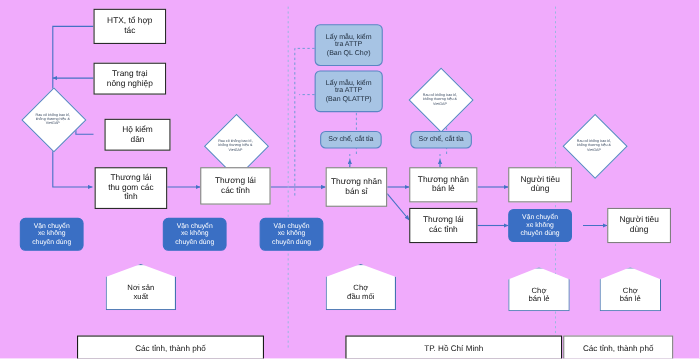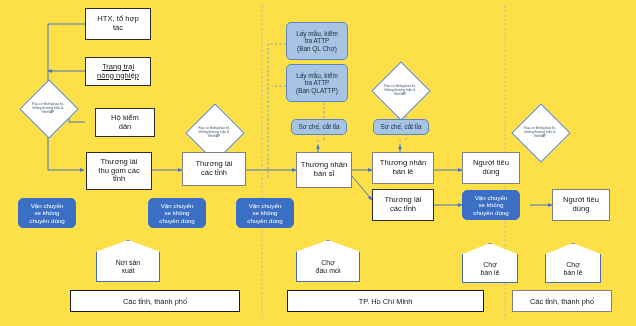--- a/index.html
+++ b/index.html
@@ -1,18 +1,18 @@
 <!DOCTYPE html>
 <html><head>
 <meta charset="utf-8">
 <style>
   html,body{margin:0;padding:0;background:#ffffff;}
   body{width:636px;height:326px;overflow:hidden;
        font-family:"Liberation Sans","DejaVu Sans",sans-serif;}
-  #stage{position:relative;width:636px;height:326px;background:#fde047;}
+  #stage{position:relative;width:636px;height:326px;background:#f0abfc;}
 
   .node{position:absolute;box-sizing:border-box;display:flex;
         align-items:center;justify-content:center;text-align:center;
         line-height:1.18;white-space:pre-line;}
 
   
   .rect{background:#ffffff;border:1.4px solid #2b2b2b;color:#141414;
         font-size:7.6px;}
   .rect.thin{border:1px solid #7f7f7f;}
 
@@ -41,21 +41,21 @@
         background:#ffffff;
         clip-path:polygon(0% 28%,50% 0%,100% 28%,100% 100%,0% 100%);}
   .pent .ptxt{position:absolute;left:0;right:0;top:30%;bottom:0;
         display:flex;align-items:center;justify-content:center;
         text-align:center;font-size:7px;color:#141414;line-height:1.2;
         white-space:pre-line;z-index:2;}
 
   
   .bar{position:absolute;box-sizing:border-box;background:#fff;
        display:flex;align-items:center;justify-content:center;
-       font-size:7.4px;color:#141414;}
+       font-size:7.4px;color:#141414;margin-top:15px;}
   .bar.k{border:1.6px solid #1a1a1a;}
   .bar.g{border:1.4px solid #808080;}
 
   svg.wires{position:absolute;left:0;top:0;width:636px;height:326px;
             overflow:visible;pointer-events:none;}
 </style>
 </head>
 <body>
 
 <div id="stage">
@@ -111,21 +111,21 @@
     <g stroke="#9ab8e0" stroke-width="0.9" fill="none" stroke-dasharray="2,2.4">
       <path d="M262,6 L262,318"></path>
       <path d="M505,6 L505,318"></path>
     </g>
   </svg>
 
   <div class="node rect" style="left:85px;top:8px;width:66px;height:32px;">
     <span>HTX, tổ hợp
 tác</span>
   </div>
-  <div class="node rect" style="left:85px;top:57px;width:66px;height:29px;text-decoration:underline;">
+  <div class="node rect" style="left:85px;top:57px;width:66px;height:29px;">
     <span>Trang trại
 nông nghiệp</span>
   </div>
   <div class="node rect" style="left:95px;top:108px;width:60px;height:29px;">
     <span>Hộ kiểm
 dân</span>
   </div>
 
   <div class="diamond" style="left:20px;top:88px;width:56px;height:40px;">
     <div class="dshape" style="left:8px;top:0px;width:40px;height:40px;"></div>
@@ -242,20 +242,20 @@
   </div>
   <div class="pent" style="left:545px;top:243px;width:56px;height:40px;">
     <div class="pshape"></div>
     <div class="ptxt">Chợ
 bán lẻ</div>
   </div>
 
   <div class="bar k" style="left:70px;top:290px;width:170px;height:22px;">
     <span>Các tỉnh, thành phố</span>
   </div>
-  <div class="bar k" style="left:287px;top:290px;width:197px;height:22px;">
+  <div class="bar k" style="left:314px;top:290px;width:197px;height:22px;">
     <span>TP. Hồ Chí Minh</span>
   </div>
   <div class="bar g" style="left:512px;top:290px;width:100px;height:22px;">
     <span>Các tỉnh, thành phố</span>
   </div>
 
 </div>
 
 </body></html>

